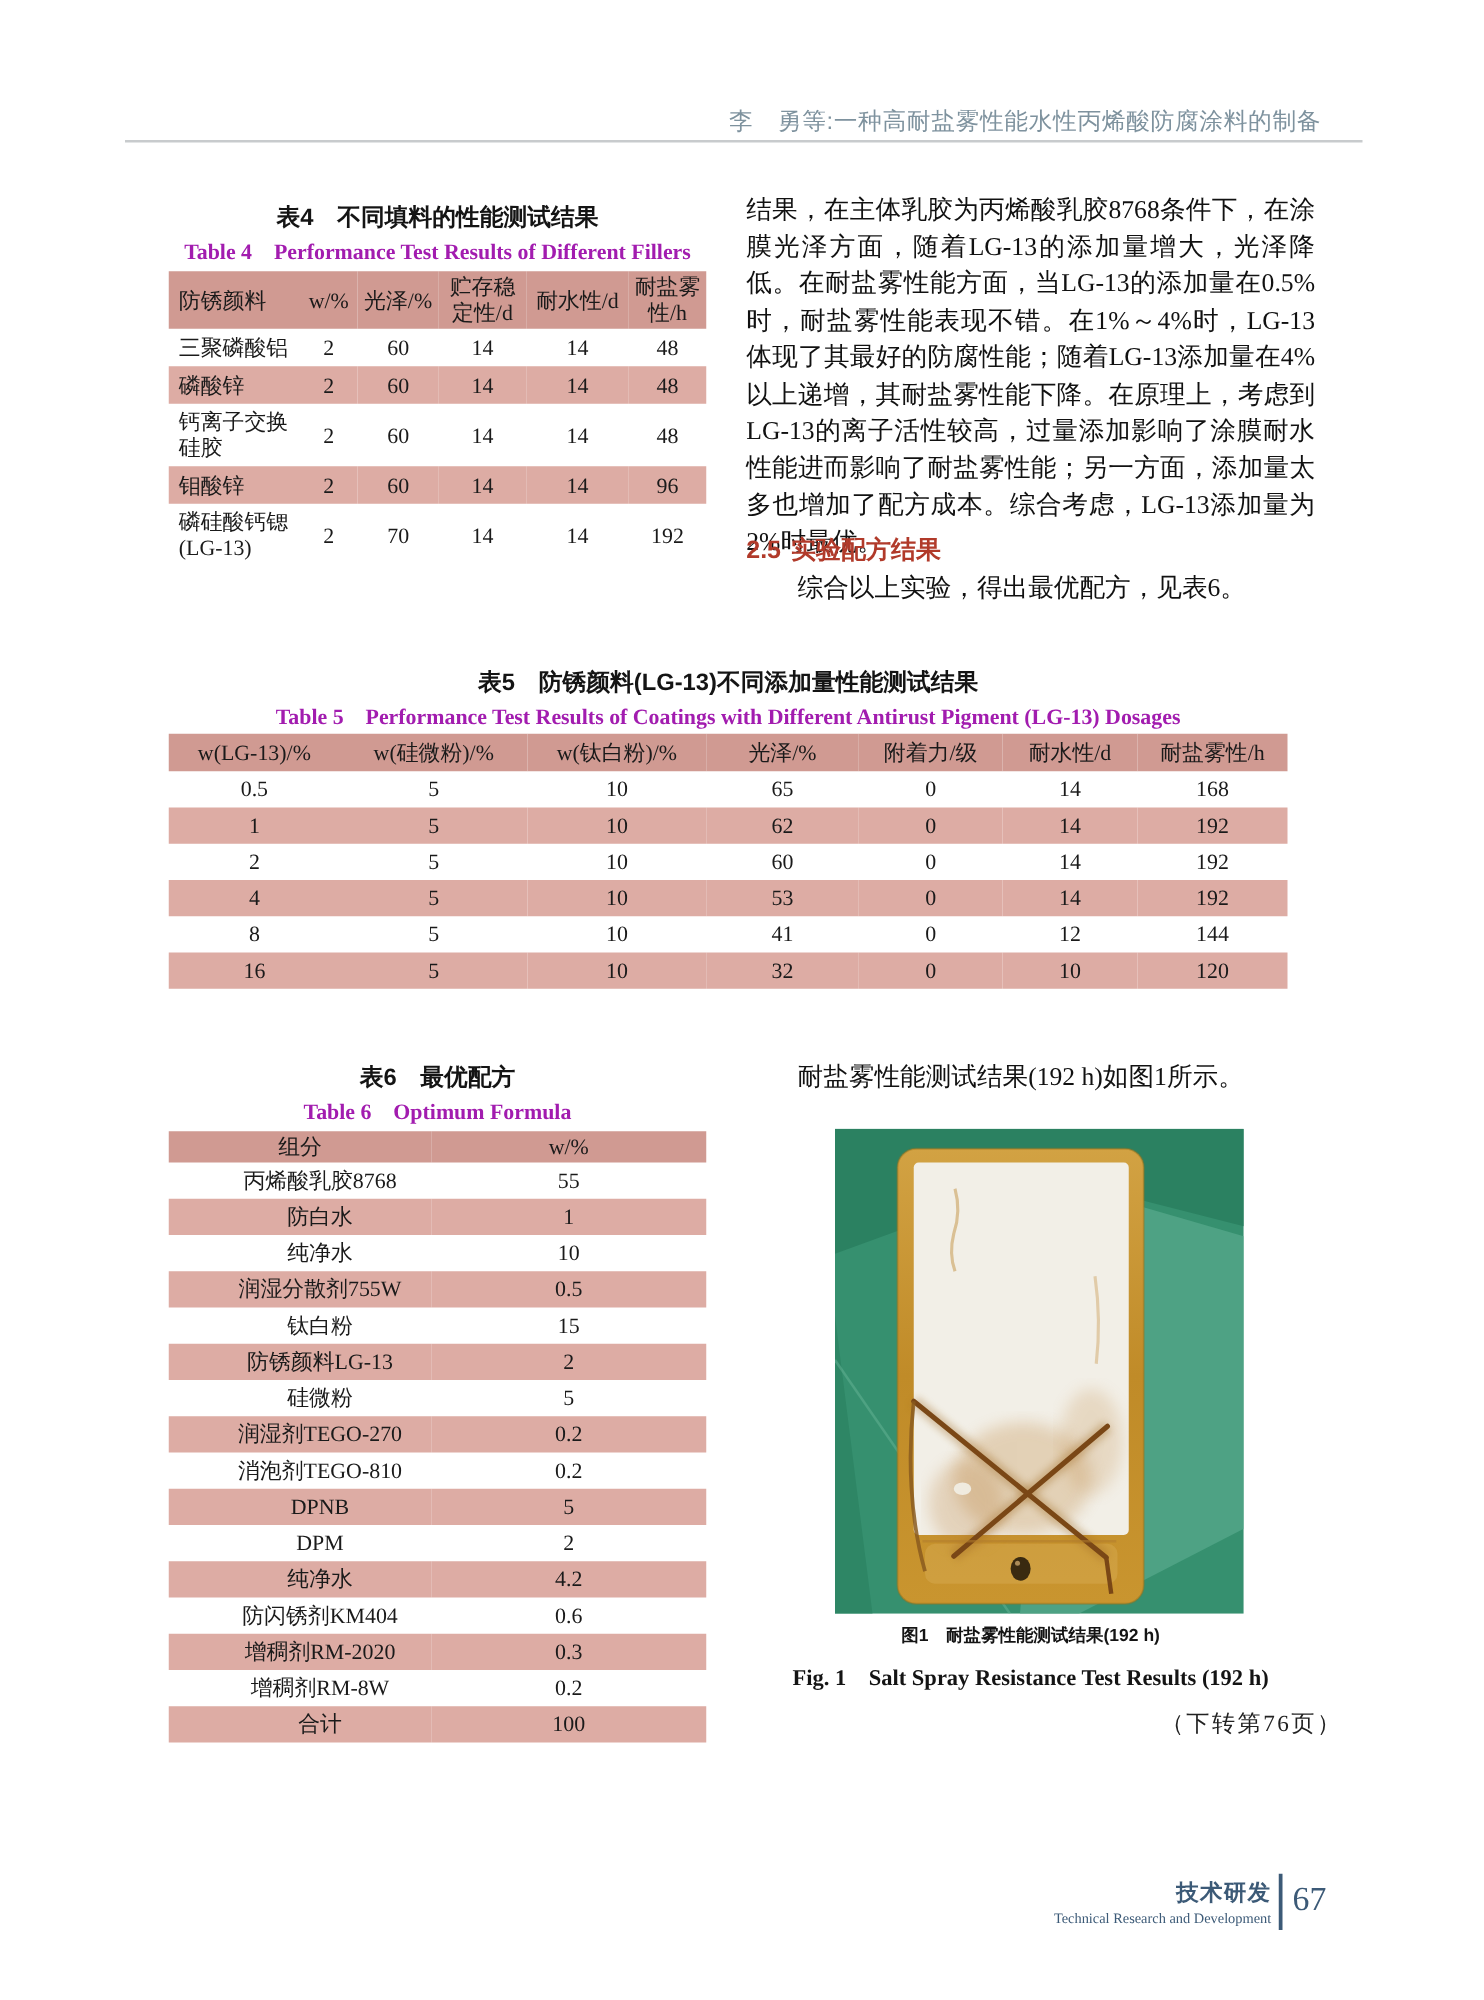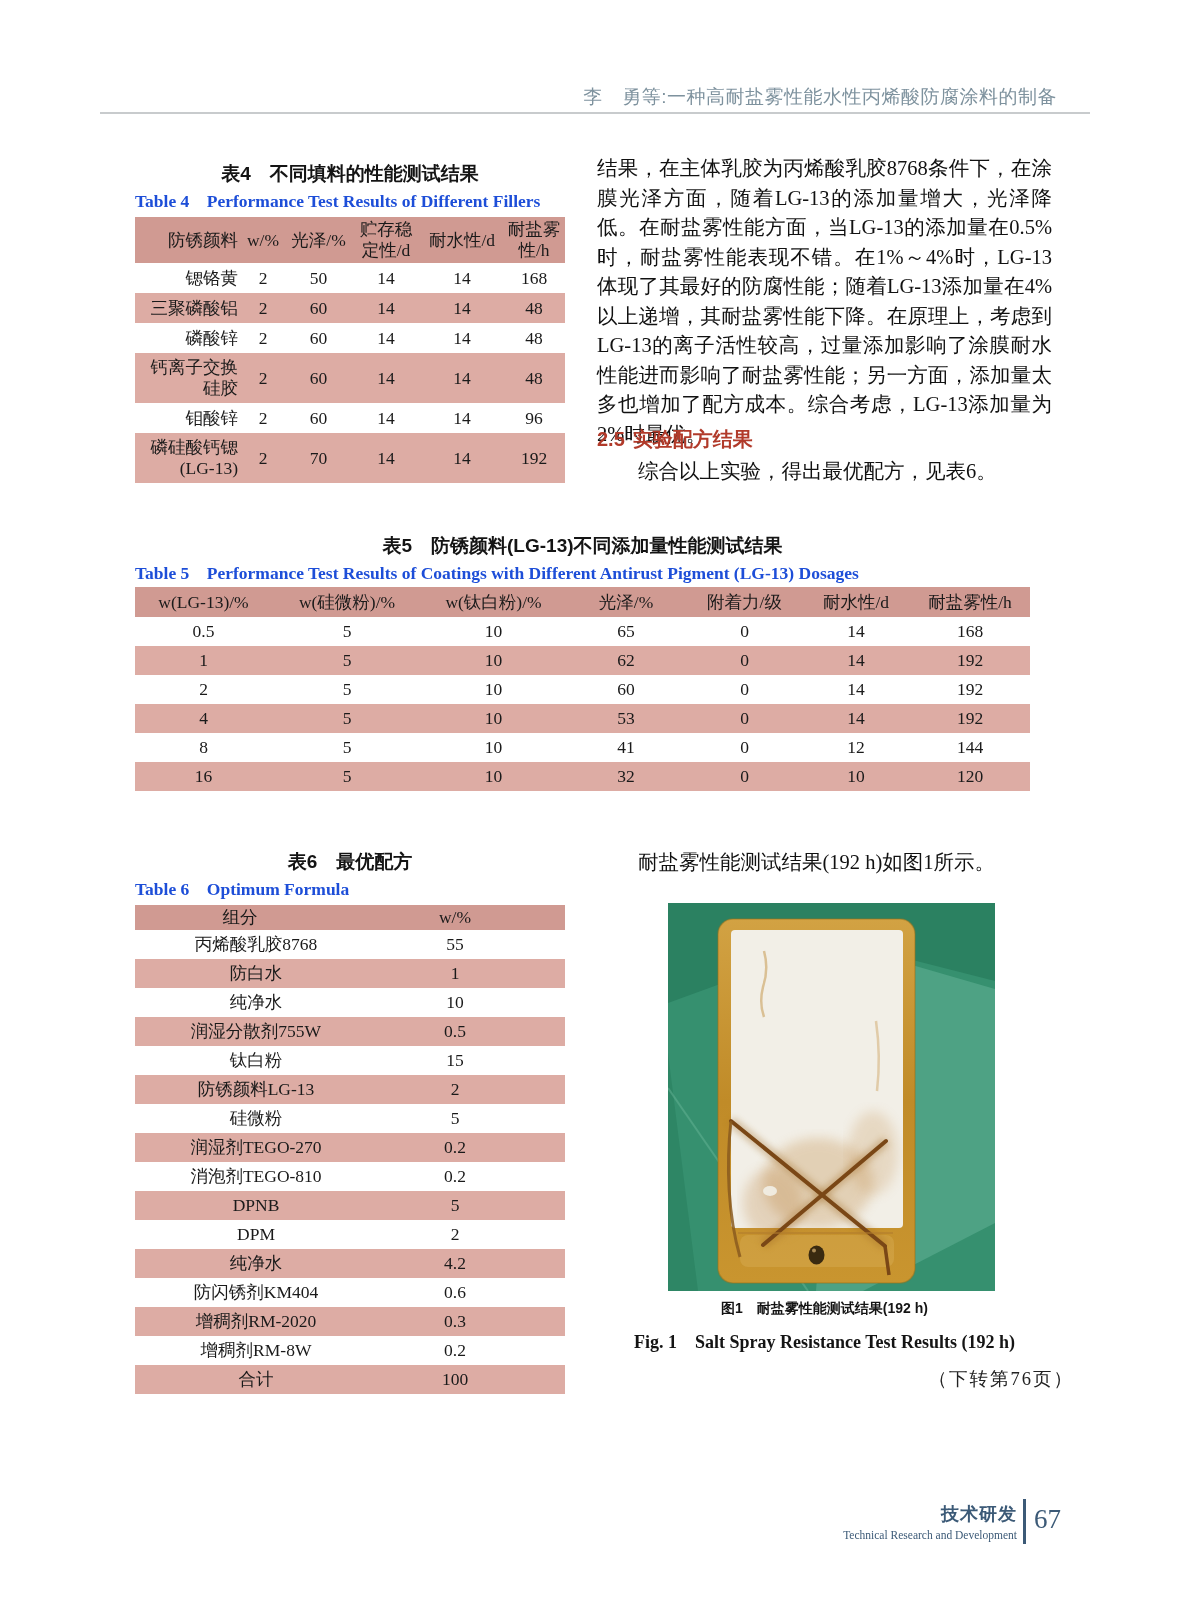--- a/index.html
+++ b/index.html
@@ -5,33 +5,33 @@
   html,body{margin:0;padding:0;background:#ffffff;}
   body{width:1187px;height:1600px;position:relative;font-family:"Liberation Serif",serif;color:#161616;}
   .abs{position:absolute;}
 
   
   .page-header{top:84px;right:130px;font-family:"Liberation Sans",sans-serif;font-size:19px;color:#7e929e;letter-spacing:.5px;}
   .header-rule{top:112px;left:100px;width:990px;border-top:2px solid #c8cbcd;height:0;}
 
   
   .title-cn{font-family:"Liberation Sans",sans-serif;font-weight:bold;font-size:19px;text-align:center;color:#141414;}
-  .title-en{font-family:"Liberation Serif",serif;font-weight:bold;font-size:17.5px;text-align:left;color:#1d4ed8;}
+  .title-en{font-family:"Liberation Serif",serif;font-weight:bold;font-size:17.5px;text-align:center;color:#a21caf;}
 
   
   table{border-collapse:collapse;table-layout:fixed;font-size:17.5px;color:#1a1a1a;}
   th{font-weight:normal;background:#d09a92;padding:2px;word-break:break-all;line-height:21px;vertical-align:middle;text-align:center;}
   td{padding:4px 2px;text-align:center;line-height:21px;vertical-align:middle;word-break:break-all;}
   tbody tr:nth-child(even) td{background:#ddaca4;}
 
   
   #t4{top:217px;left:135px;width:430px;}
   #t4 th{height:42px;}
   #t4 td{height:22px;}
-  #t4 th:first-child,#t4 td:first-child{text-align:right;padding-left:8px;margin-top:48px;}
+  #t4 th:first-child,#t4 td:first-child{text-align:left;padding-left:8px;margin-top:48px;}
   
   #t5{top:587px;left:135px;width:895px;}
   #t5 th{height:26px;}
   #t5 td{height:20px;}
   
   #t6{top:905px;left:135px;width:430px;}
   #t6 th{height:21px;}
   #t6 td{height:20.5px;}
   #t6 td:first-child{text-align:center;padding-left:34px;}
 
@@ -72,28 +72,20 @@
       <tr>
         <th>防锈颜料</th>
         <th>w/%</th>
         <th>光泽/%</th>
         <th>贮存稳定性/d</th>
         <th>耐水性/d</th>
         <th>耐盐雾性/h</th>
       </tr>
     </thead>
   <tbody>
-      <tr>
-        <td>锶铬黄</td>
-        <td>2</td>
-        <td>50</td>
-        <td>14</td>
-        <td>14</td>
-        <td>168</td>
-      </tr>
       <tr>
         <td>三聚磷酸铝</td>
         <td>2</td>
         <td>60</td>
         <td>14</td>
         <td>14</td>
         <td>48</td>
       </tr>
       <tr>
         <td>磷酸锌</td>

